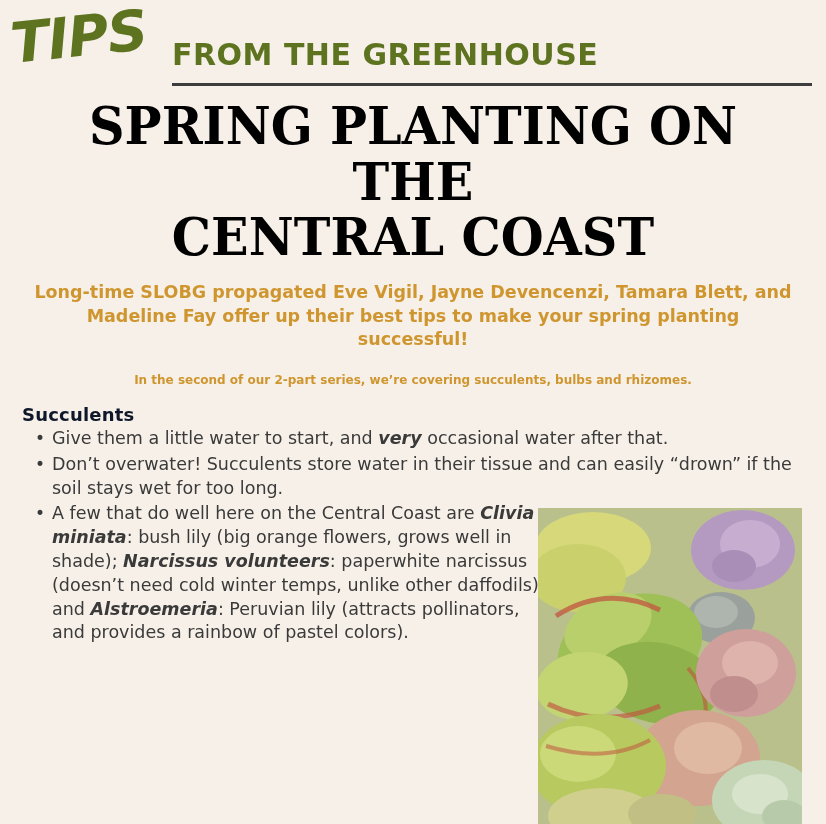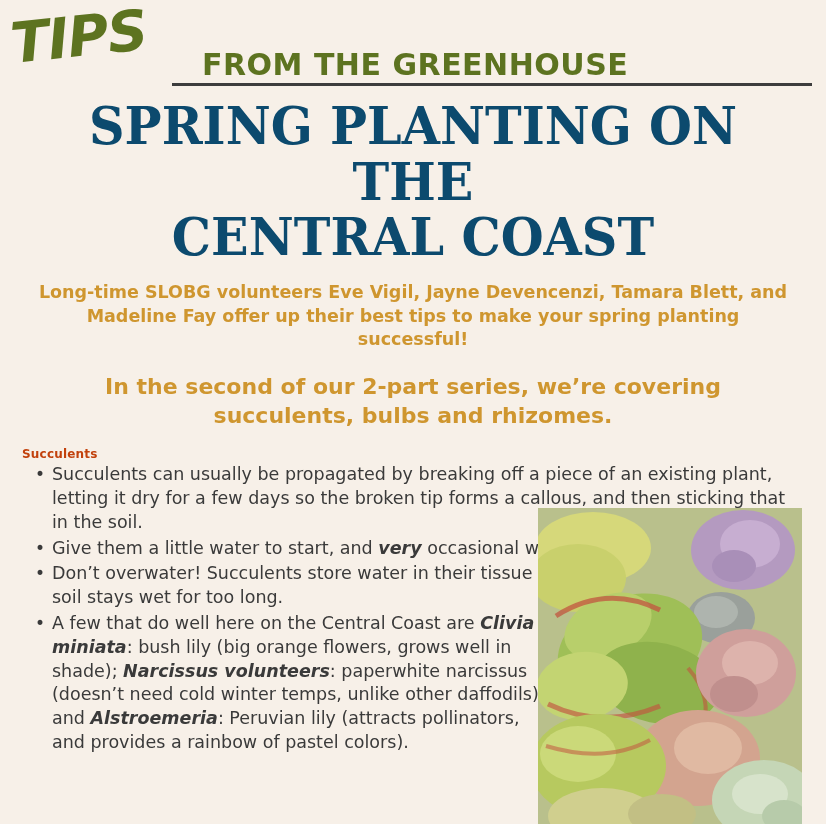--- a/index.html
+++ b/index.html
@@ -37,42 +37,41 @@
     font-size: 56px;
     letter-spacing: -1px;
     color: #5d7320;
     transform: rotate(-6deg);
     transform-origin: left bottom;
     line-height: 1;
   }
   .header-sub {
     position: absolute;
     left: 172px;
-    top: 50px;
+    top: 40px;
     font-weight: bold;
     font-size: 30px;
     letter-spacing: 0.5px;
     color: #5d7320;
     line-height: 1;
-    margin-left: 30px;
   }
   .header-rule {
     position: absolute;
     left: 172px;
     top: 83px;
     width: 640px;
     height: 3px;
     background: #3d3d3d;
   }
 
   
   .title {
     margin: 6px 0 0 0;
     text-align: center;
-    color: #0c4a6e;
+    color: #000000;
     font-family: "DejaVu Serif", serif;
     font-weight: bold;
     font-size: 53px;
     line-height: 1.05;
     letter-spacing: 0px;
     padding: 0 40px;
   }
   .title .line {
     display: block;
     transform: scaleX(0.93);
@@ -83,38 +82,38 @@
     color: #cf962f;
     font-weight: bold;
     font-size: 17.5px;
     line-height: 1.35;
     text-align: center;
     margin: 16px 30px 0 30px;
   }
   .intro-2 {
     color: #cf962f;
     font-weight: bold;
-    font-size: 22px;
+    font-size: 12px;
     line-height: 1.35;
     text-align: center;
     margin: 20px 58px 0 58px;
   }
 
   
   .body-wrap {
     position: relative;
     margin-top: 16px;
     padding: 0 24px 0 22px;
     color: #3a3a3a;
   }
   h3.section-head {
-    font-size: 12px;
+    font-size: 18px;
     font-weight: bold;
     margin: 2px 0 2px 0;
-    color: #c2410c;
+    color: #0f172a;
     letter-spacing: 0.2px;
   }
   ul.bullets {
     margin: 0 0 0 0;
     padding-left: 30px;
     list-style: none;
   }
   ul.bullets li {
     position: relative;
     font-size: 17.5px;
@@ -159,28 +158,27 @@
     <div class="tips-word">TIPS</div>
     <div class="header-sub">FROM THE GREENHOUSE</div>
     <div class="header-rule"></div>
   </div>
 
   <div class="title">
     <span class="line">SPRING PLANTING ON THE</span>
     <span class="line">CENTRAL COAST</span>
   </div>
 
-  <div class="intro">Long-time SLOBG volunteers Eve Vigil, Jayne Devencenzi, Tamara Blett, and Madeline Fay offer up their best tips to make your spring planting successful!</div>
+  <div class="intro">Long-time SLOBG propagated Eve Vigil, Jayne Devencenzi, Tamara Blett, and Madeline Fay offer up their best tips to make your spring planting successful!</div>
   <div class="intro-2">In the second of our 2-part series, we’re covering succulents, bulbs and rhizomes.</div>
 
   <div class="body-wrap">
 
     <h3 class="section-head">Succulents</h3>
     <ul class="bullets">
-      <li><span>Succulents can usually be propagated by breaking off a piece of an existing plant, letting it dry for a few days so the broken tip forms a callous, and then sticking that in the soil.</span></li>
       <li>Give them a little water to start, and <em>very</em> occasional water after that.</li>
       <li><span>Don’t overwater! Succulents store water in their tissue and can easily “drown” if the soil stays wet for too long.</span></li>
     </ul>
 
     <ul class="bullets narrow">
       <li>A few that do well here on the Central Coast are <em>Clivia miniata</em>: bush lily (big orange flowers, grows well in shade); <em>Narcissus volunteers</em>: paperwhite narcissus (doesn’t need cold winter temps, unlike other daffodils); and <em>Alstroemeria</em>: Peruvian lily (attracts pollinators, and provides a rainbow of pastel colors).</li>
     </ul>
   </div>
 
   <div class="photo">

